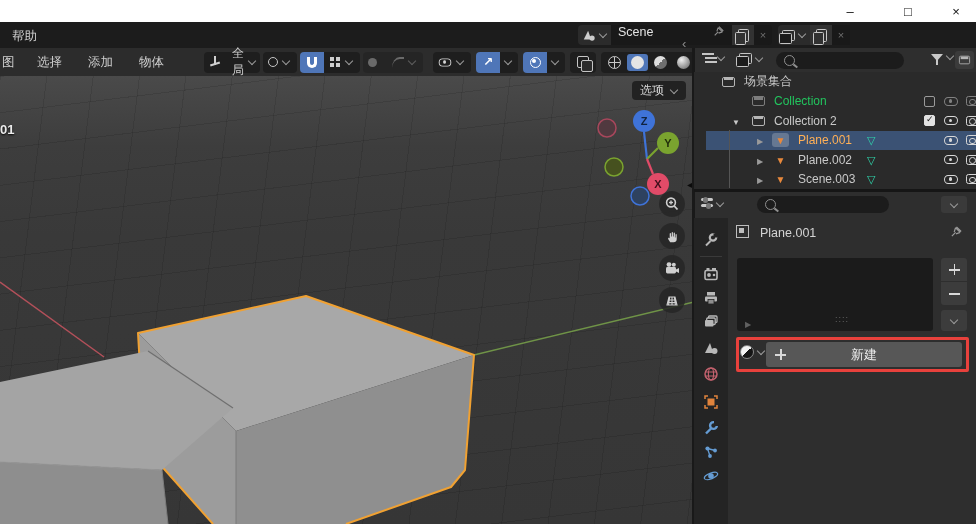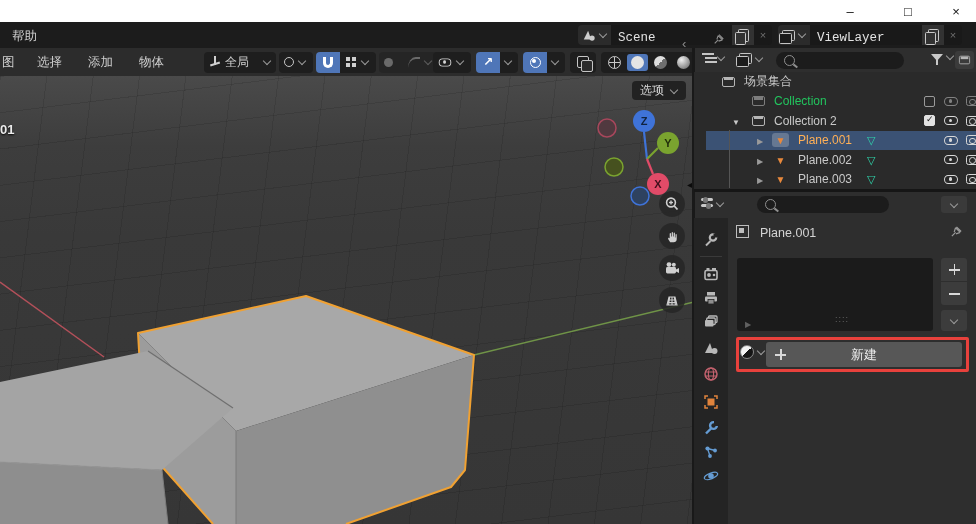--- a/index.html
+++ b/index.html
@@ -15,21 +15,21 @@
         font-size:13px;color:#111;cursor:default;}
   
   .topbar{position:absolute;left:0;top:22px;width:976px;height:26px;background:#1c1c1c;color:#ababab;
           font-size:12.5px;}
   .helpmenu{position:absolute;left:6px;top:4px;padding:2px 6px;color:#d2d2d2;}
   .wstabs{position:absolute;left:52px;top:2px;display:flex;align-items:center;height:22px;}
   .wstab{padding:3px 11px;color:#999;white-space:nowrap;}
   .wstab.active{background:#414141;border-radius:4px;color:#e8e8e8;}
   .idblock{position:absolute;top:3px;height:20px;display:flex;align-items:stretch;border-radius:4px;overflow:hidden;}
   .idblock .iconseg{background:#2b2b2b;display:flex;align-items:center;padding:0 4px;gap:3px;}
-  .idblock .field{background:#191919;color:#e3e3e3;display:flex;align-items:flex-end;padding:0 7px;gap:6px;font-family:Liberation Mono, monospace;}
+  .idblock .field{background:#191919;color:#e3e3e3;display:flex;align-items:flex-start;padding:0 7px;gap:6px;}
   .idblock .btn{background:#323232;display:flex;align-items:center;justify-content:center;width:22px;}
   .idblock .xbtn{background:#191919;color:#6f6f6f;display:flex;align-items:center;justify-content:center;width:18px;font-size:11px;}
   
   .vheader{position:absolute;left:0;top:48px;width:694px;height:28px;background:#2c2c2c;color:#d0d0d0;font-size:12.5px;}
   .vh-menus{position:absolute;left:0;top:0;height:28px;display:flex;align-items:center;}
   .vh-menus span{padding:0 13px;}
   .vh-menus .clip{padding:0 6px 0 2px;width:16px;overflow:hidden;}
   .pill{background:#1e1e1e;border-radius:4px;height:21px;display:flex;align-items:center;padding:0 5px;gap:4px;box-sizing:border-box;}
   .vh-left{position:absolute;left:204px;top:3.5px;display:flex;gap:3px;}
   .vh-right{position:absolute;left:433px;top:3.5px;display:flex;gap:5px;}
@@ -162,39 +162,36 @@
       <div class="btn">
           <span class="copyic"></span>
         </div>
       <div class="xbtn">×</div>
     </div>
     <div class="idblock" style="left:778px;width:184px;">
       <div class="iconseg">
         <span class="photosic"></span>
         <span class="chev"></span>
       </div>
-      <div class="field" style="flex:1;">
-        <span>ViewLayer</span>
-      </div>
       <div class="btn">
           <span class="copyic"></span>
         </div>
       <div class="xbtn">×</div>
     </div>
   </div>
 
   <div class="vheader">
     <div class="vh-menus">
       <span class="clip">图</span>
       <span>选择</span>
       <span>添加</span>
       <span>物体</span>
     </div>
     <div class="vh-left">
-      <div class="pill" style="width:72px;text-align:right;">
+      <div class="pill" style="width:56px;text-align:right;">
         <span class="axico"></span>
         <span style="font-size:12px;">全局</span>
         <span class="chev" style="margin-left:auto;"></span>
       </div>
       <div class="pill" style="width:34px;">
         <span style="width:10px;height:10px;border:1.5px solid #c5c5c5;border-radius:50%;display:inline-block;box-sizing:border-box;"></span>
         <span class="chev"></span>
       </div>
       <div style="display:flex;">
         <div class="bluebtn" style="width:24px;border-radius:4px 0 0 4px;">
@@ -436,21 +433,21 @@
     </div>
     <div class="orow" style="top:97.5px;">
       <span class="rowico" style="left:51px;">
           <span class="arr-r"></span>
         </span>
       <span class="rowico" style="left:66px;">
           <span class="objbadge">
             <span class="triobj"></span>
           </span>
         </span>
-      <span class="lbl" style="margin-left:92px;">Plane.003</span>
+      <span class="lbl" style="margin-left:92px;">Scene.003</span>
       <span class="rowico" style="left:161px;">
           <span class="meshic"></span>
         </span>
       <span class="rowico" style="left:238px;">
           <span class="eyeic"></span>
         </span>
       <span class="rowico" style="left:260px;">
           <span class="camic"></span>
         </span>
     </div>

